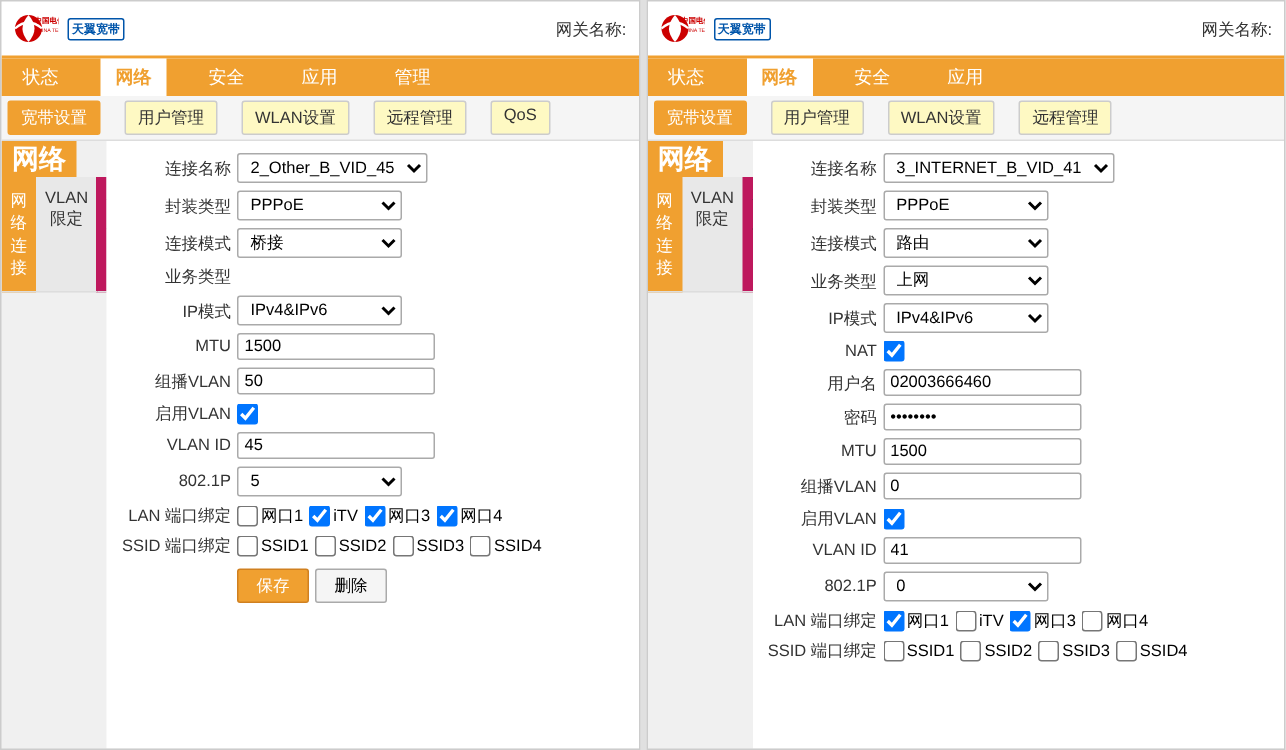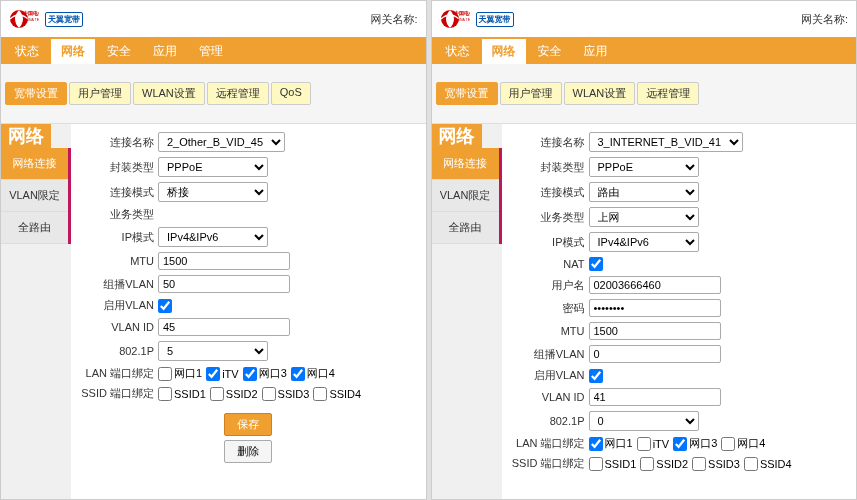--- a/index.html
+++ b/index.html
@@ -37,21 +37,21 @@
       margin-left: auto;
       font-size: 11px;
       color: #333;
     }
 
     
     .nav-tabs {
       background: #f0a030;
       display: flex;
       padding: 0 4px;
-      gap: 2px;
+      gap: 18px;
     }
 
     .nav-tab {
       padding: 4px 10px;
       font-size: 12px;
       color: white;
       cursor: pointer;
       white-space: nowrap;
     }
 
@@ -59,22 +59,22 @@
       background: white;
       color: #f0a030;
       font-weight: bold;
     }
 
     
     .sub-nav {
       background: #f5f5f5;
       border-bottom: 1px solid #ddd;
       display: flex;
-      gap: 2px;
-      padding: 18px 4px;
+      gap: 16px;
+      padding: 3px 4px;
     }
 
     .sub-tab {
       padding: 3px 8px;
       font-size: 11px;
       color: #333;
       cursor: pointer;
       border: 1px solid #ccc;
       background: #fef9c3;
       border-radius: 2px;
@@ -90,23 +90,23 @@
     .main-content {
       display: flex;
       flex: 1;
       overflow: hidden;
     }
 
     
     .sidebar {
       width: 70px;
       background: #e8e8e8;
-      border-right: 3px solid #be185d;
-      display: flex;
-      flex-direction: column;
+      border-right: 7px solid #be185d;
+      display: flex;
+      flex-direction: row;
     }
 
     .sidebar-item {
       padding: 8px 6px;
       font-size: 11px;
       color: #333;
       cursor: pointer;
       border-bottom: 1px solid #ddd;
       text-align: center;
     }
@@ -367,21 +367,21 @@
             <input type="checkbox" style="">
             <span>SSID3</span>
           </label>
           <label class="checkbox-item">
             <input type="checkbox" style="">
             <span>SSID4</span>
           </label>
         </div>
       </div>
 
-      <div class="form-row" style="margin-top:8px;flex-direction:column;">
+      <div class="form-row" style="margin-top:8px;">
         <span class="form-label"></span>
         <button class="btn btn-primary">保存</button>
         <button class="btn">删除</button>
       </div>
     </div>
   </div>
 </div>
 
 <div id="right-panel" class="panel">
 

